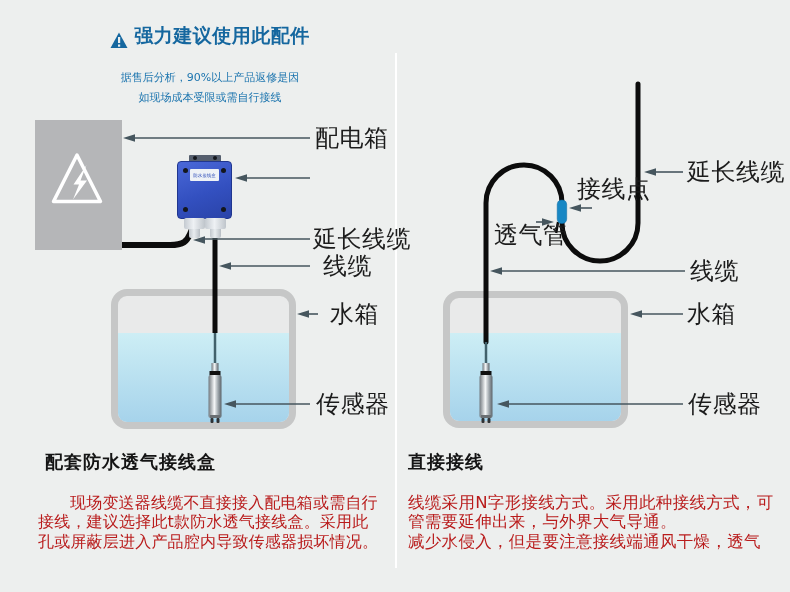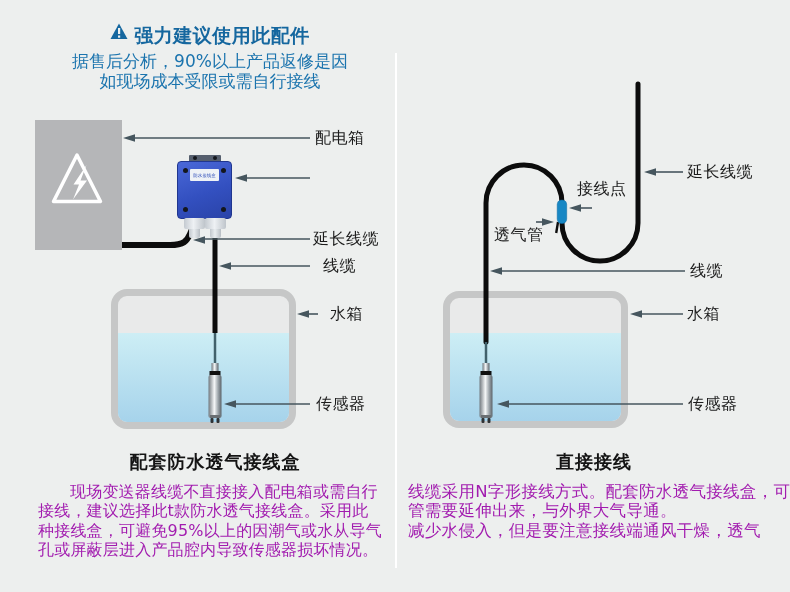--- a/index.html
+++ b/index.html
@@ -1,43 +1,43 @@
 <!DOCTYPE html>
 <html><head>
 <meta charset="utf-8">
 <style>
   html,body{margin:0;padding:0;}
   #page{position:relative;width:790px;height:592px;background:#edefee;overflow:hidden;
         font-family:"DejaVu Sans",sans-serif;}
   .abs{position:absolute;}
   .divider{left:395px;top:53px;width:2px;height:515px;background:#ffffff;}
-  .hdr-row{left:45px;top:23px;width:330px;display:flex;justify-content:center;align-items:flex-start;gap:6px;}
+  .hdr-row{left:45px;top:23px;width:330px;display:flex;justify-content:center;align-items:flex-end;gap:6px;}
   .hdr-title{font-size:19px;font-weight:bold;color:#15679f;letter-spacing:0.5px;}
-  .hdr-sub{left:45px;top:52px;width:330px;text-align:center;font-size:17px;line-height:19.5px;color:#1b74ae;}
+  .hdr-sub{left:45px;top:68px;width:330px;text-align:center;font-size:11px;line-height:19.5px;color:#1b74ae;}
   .dist-box{left:35px;top:120px;width:87px;height:130px;background:#b5b6b8;}
   .jb-bracket{left:189px;top:155px;width:32px;height:7px;background:#565f6e;border-radius:1px;}
   .jb-body{left:177px;top:161px;width:55px;height:58px;border-radius:4px;
            background:linear-gradient(160deg,#4a68d8 0%,#3350c0 55%,#2a43a8 100%);
            border:1px solid #20368f;box-sizing:border-box;}
   .screw{position:absolute;width:5px;height:5px;border-radius:50%;background:#14171d;}
   .jb-label{position:absolute;left:12px;top:7px;width:29px;height:12px;background:#eef2f6;border-radius:1px;
             overflow:hidden;display:flex;align-items:center;justify-content:center;}
   .jb-label span{display:block;font-size:9px;line-height:9px;color:#2b4bb8;white-space:nowrap;
             transform:scale(0.5);transform-origin:center center;}
   .gland-nut{position:absolute;width:21px;height:11px;border-radius:2px;
              background:linear-gradient(90deg,#c4cad0,#eef1f4 45%,#bfc5cb);}
   .gland-tube{position:absolute;width:11px;height:9px;border-radius:0 0 2px 2px;
               background:linear-gradient(90deg,#c0c6cc,#e9edf0 45%,#b8bec4);}
   .tank{border:7px solid #c6c7c7;border-radius:16px;background:#e9eaea;overflow:hidden;}
   .tank-left{left:111px;top:289px;width:171px;height:126px;}
   .tank-right{left:443px;top:291px;width:171px;height:123px;}
   .water{position:absolute;left:0;right:0;bottom:0;background:linear-gradient(180deg,#cdeef5 0%,#a6d3eb 100%);}
-  .lbl{font-size:16px;line-height:20px;color:#1c1c1c;letter-spacing:0.5px;white-space:pre-line;}
-  .caption{font-weight:bold;font-size:18px;color:#141414;text-align:center;letter-spacing:1px;}
-  .desc{font-size:16px;line-height:19.4px;color:#a21caf;letter-spacing:0.2px;}
+  .lbl{font-size:24px;line-height:20px;color:#1c1c1c;letter-spacing:0.5px;white-space:pre-line;}
+  .caption{font-weight:bold;font-size:18px;color:#141414;letter-spacing:1px;}
+  .desc{font-size:16px;line-height:19.4px;color:#b91c1c;letter-spacing:0.2px;margin-top:11px;}
   .desc-r{font-size:16.5px;letter-spacing:0.3px;}
   .desc .ln{white-space:nowrap;}
   .desc .ln.first{text-indent:2em;}
   svg{display:block;}
 </style>
 </head>
 <body>
 
 <div id="page">
 
@@ -189,23 +189,22 @@
   <div class="abs lbl" style="left:577px;top:179px;">接线点</div>
   <div class="abs lbl" style="left:494px;top:225px;">透气管</div>
   <div class="abs lbl" style="left:690px;top:261px;">线缆</div>
   <div class="abs lbl" style="left:687px;top:304px;">水箱</div>
   <div class="abs lbl" style="left:688px;top:394px;">传感器</div>
 
   <div class="abs caption" style="left:45px;top:450px;width:340px;">配套防水透气接线盒</div>
   <div class="abs desc" style="left:38px;top:482px;width:345px;">
     <div class="ln first">现场变送器线缆不直接接入配电箱或需自行</div>
     <div class="ln">接线，建议选择此t款防水透气接线盒。采用此</div>
-    <div class="ln">种接线盒，可避免95%以上的因潮气或水从导气</div>
     <div class="ln">孔或屏蔽层进入产品腔内导致传感器损坏情况。</div>
   </div>
   <div class="abs caption" style="left:408px;top:450px;width:372px;">直接接线</div>
   <div class="abs desc desc-r" style="left:408px;top:482px;width:372px;">
-    <div class="ln">线缆采用N字形接线方式。配套防水透气接线盒，可</div>
+    <div class="ln">线缆采用N字形接线方式。采用此种接线方式，可</div>
     <div class="ln">管需要延伸出来，与外界大气导通。</div>
     <div class="ln">减少水侵入，但是要注意接线端通风干燥，透气</div>
   </div>
 
 </div>
 
 </body></html>

